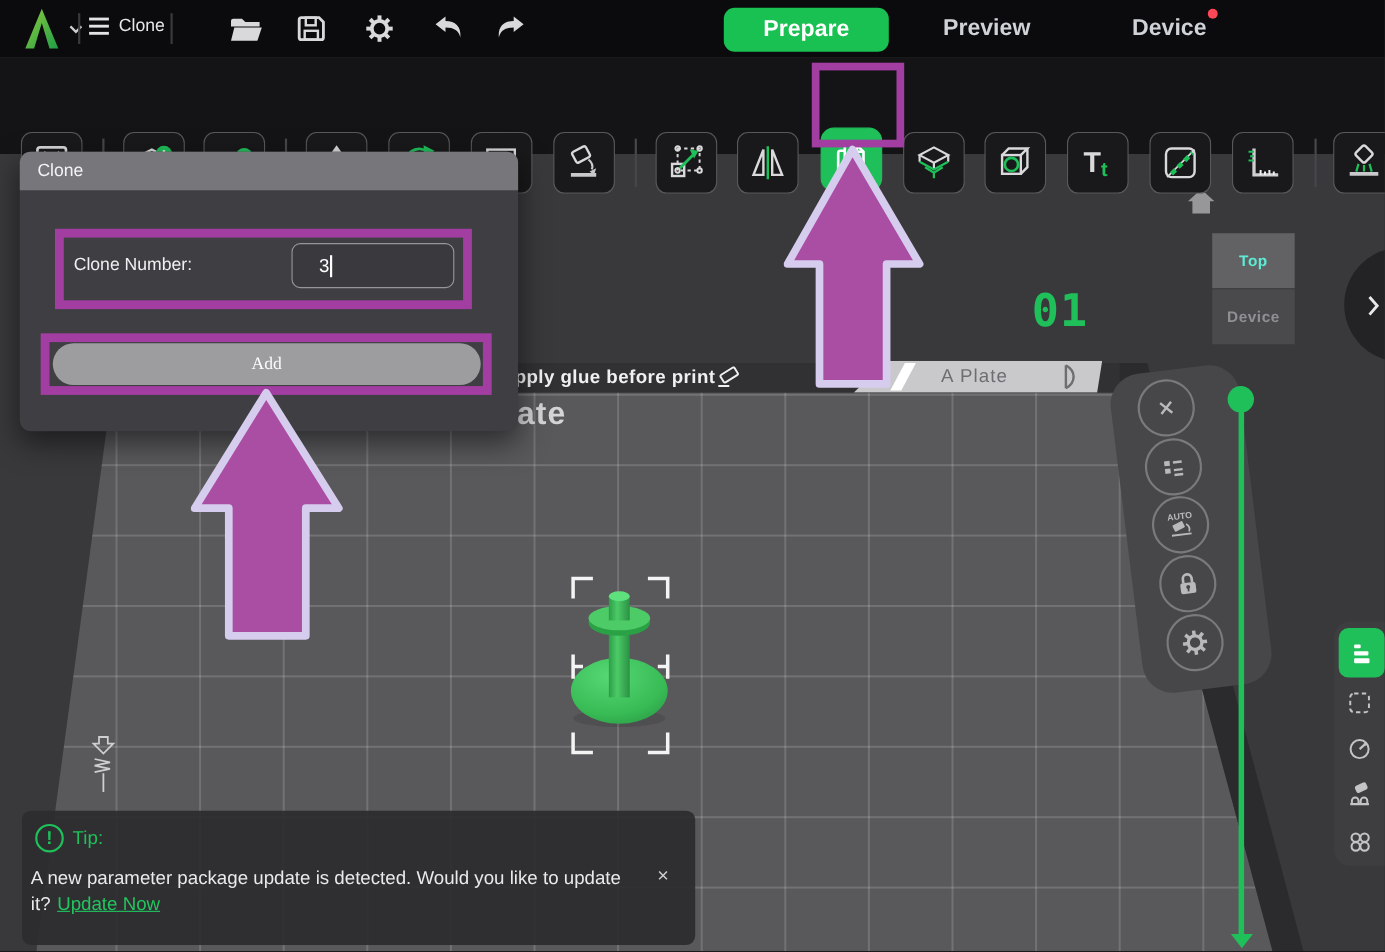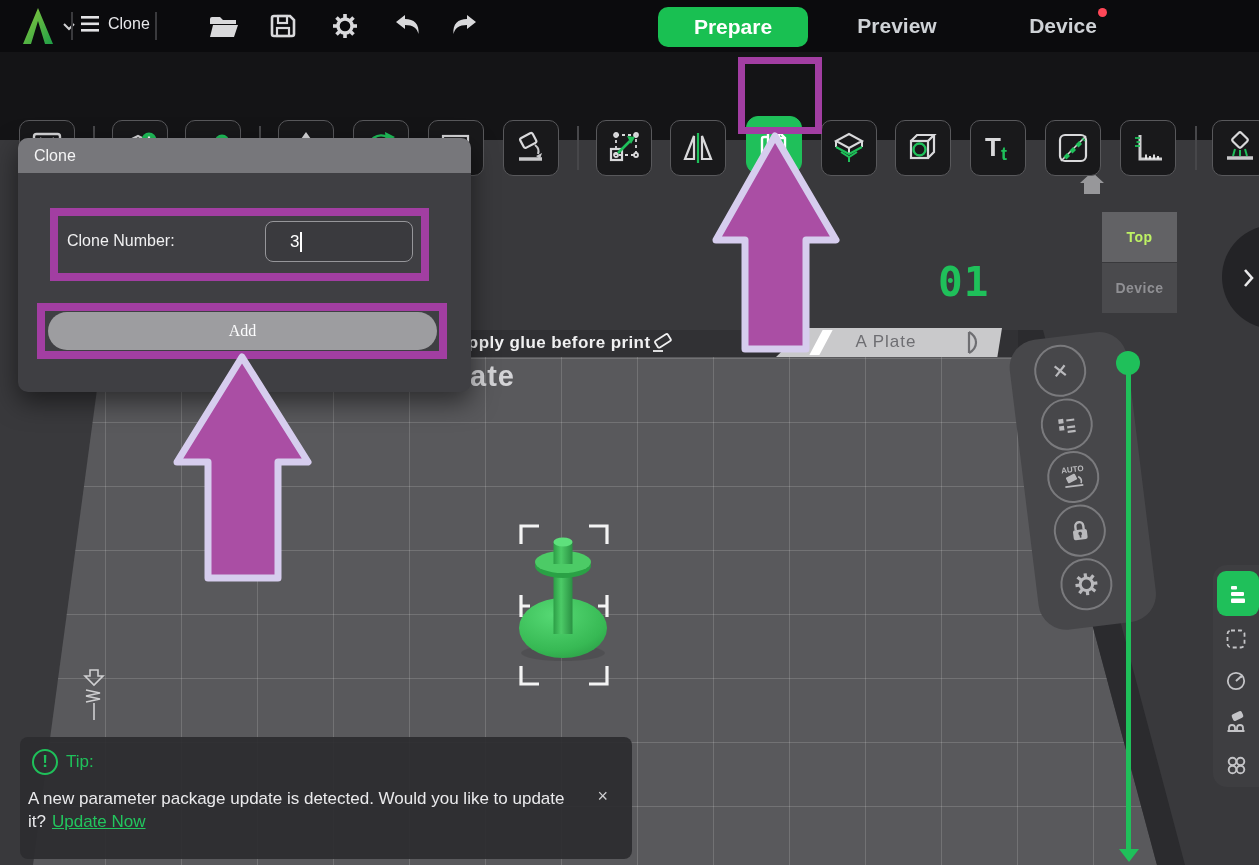--- a/index.html
+++ b/index.html
@@ -41,21 +41,21 @@
                clip-path:polygon(36px 0, 100% 0, 98% 100%, 6px 100%); }
   .plate-tab .tab-slash { position:absolute; left:46px; top:2px; width:10px; height:25px; background:#ffffff; transform:skewX(-28deg); }
   .plate-tab .tab-text { position:absolute; left:0; right:0; top:4px; text-align:center; font-size:17px; font-weight:normal; color:#6e6e72; letter-spacing:1px; }
   .tab-curl { position:absolute; left:196px; top:2px; }
   .plate-big-label { position:absolute; left:470px; top:220px; font-size:29px; font-weight:bold; color:#d4d4d7; letter-spacing:1px; }
   .plate-number { position:absolute; left:938px; top:118px; font-family:"DejaVu Sans Mono",monospace; font-weight:bold; font-size:41px; color:#1fc05a; letter-spacing:1px; }
 
   .home-btn { position:absolute; left:1078px; top:30px; width:28px; height:26px; }
   .viewcube { position:absolute; left:1102px; top:72px; width:75px; }
   .vc-face { width:75px; height:50px; display:flex; align-items:center; justify-content:center; font-size:14px; font-weight:bold; letter-spacing:.5px; }
-  .vc-top { background:#626265; color:#bef264; }
+  .vc-top { background:#626265; color:#5eead4; }
   .vc-front { background:#4a4a4d; color:#909094; margin-top:1px; }
 
   .asset-panel { position:absolute; left:1006px; top:196px; width:118px; height:292px; background:#47474a;
                  border-radius:28px; transform:rotate(-7deg); transform-origin:50% 0; }
   .circle-btn { position:absolute; left:24px; width:52px; height:52px; border:2px solid #7a7a7d; border-radius:50%;
                 display:flex; align-items:center; justify-content:center; }
 
   .edge-circle { position:absolute; left:1222px; top:85px; width:104px; height:104px; border-radius:50%; background:#232326; }
   .edge-chevron { position:absolute; left:1243px; top:128px; }
 

